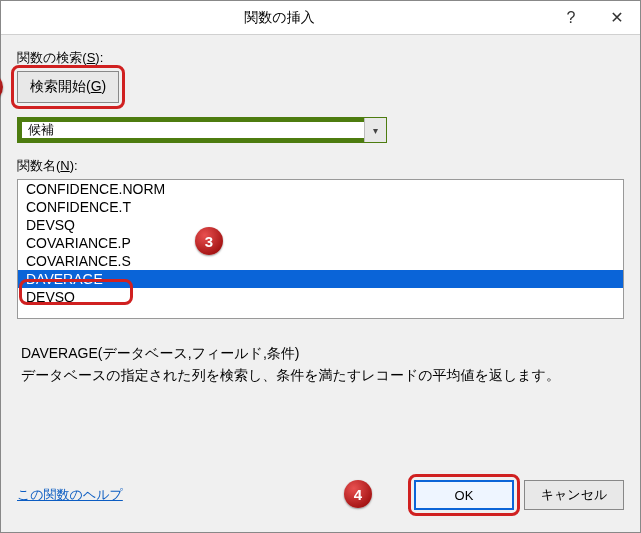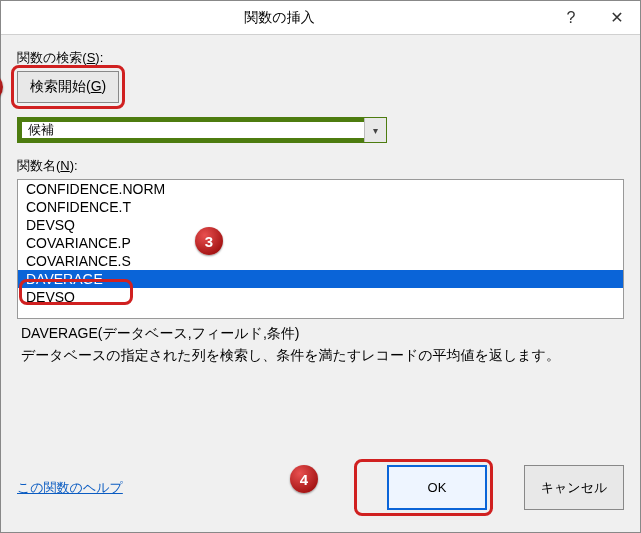--- a/index.html
+++ b/index.html
@@ -113,21 +113,21 @@
     border-left: 1px solid #bbb;
     display: flex;
     align-items: center;
     justify-content: center;
     pointer-events: none;
     font-size: 10px;
     color: #444;
   }
   .listbox-wrap {
     position: relative;
-    margin-bottom: 0;
+    margin-bottom: 20px;
     border-radius: 26px;
   }
   .listbox {
     width: 100%;
     height: 140px;
     border: 1px solid #999;
     background: #fff;
     overflow-y: scroll;
     font-size: 14px;
   }
@@ -161,26 +161,25 @@
     font-size: 13px;
   }
   .footer-buttons {
     margin-left: auto;
     display: flex;
     gap: 10px;
     position: relative;
   }
   .btn {
     min-width: 100px;
-    height: 45px;
+    height: 30px;
     background: #e8e8e8;
     border: 1px solid #888;
     font-family: inherit;
     font-size: 13px;
-    margin-left: 27px;
   }
   .btn.default {
     border: 2px solid #0a64d8;
     background: #eef5ff;
   }
   .callout {
     position: absolute;
     border: 3px solid #d02020;
     border-radius: 8px;
     pointer-events: none;

